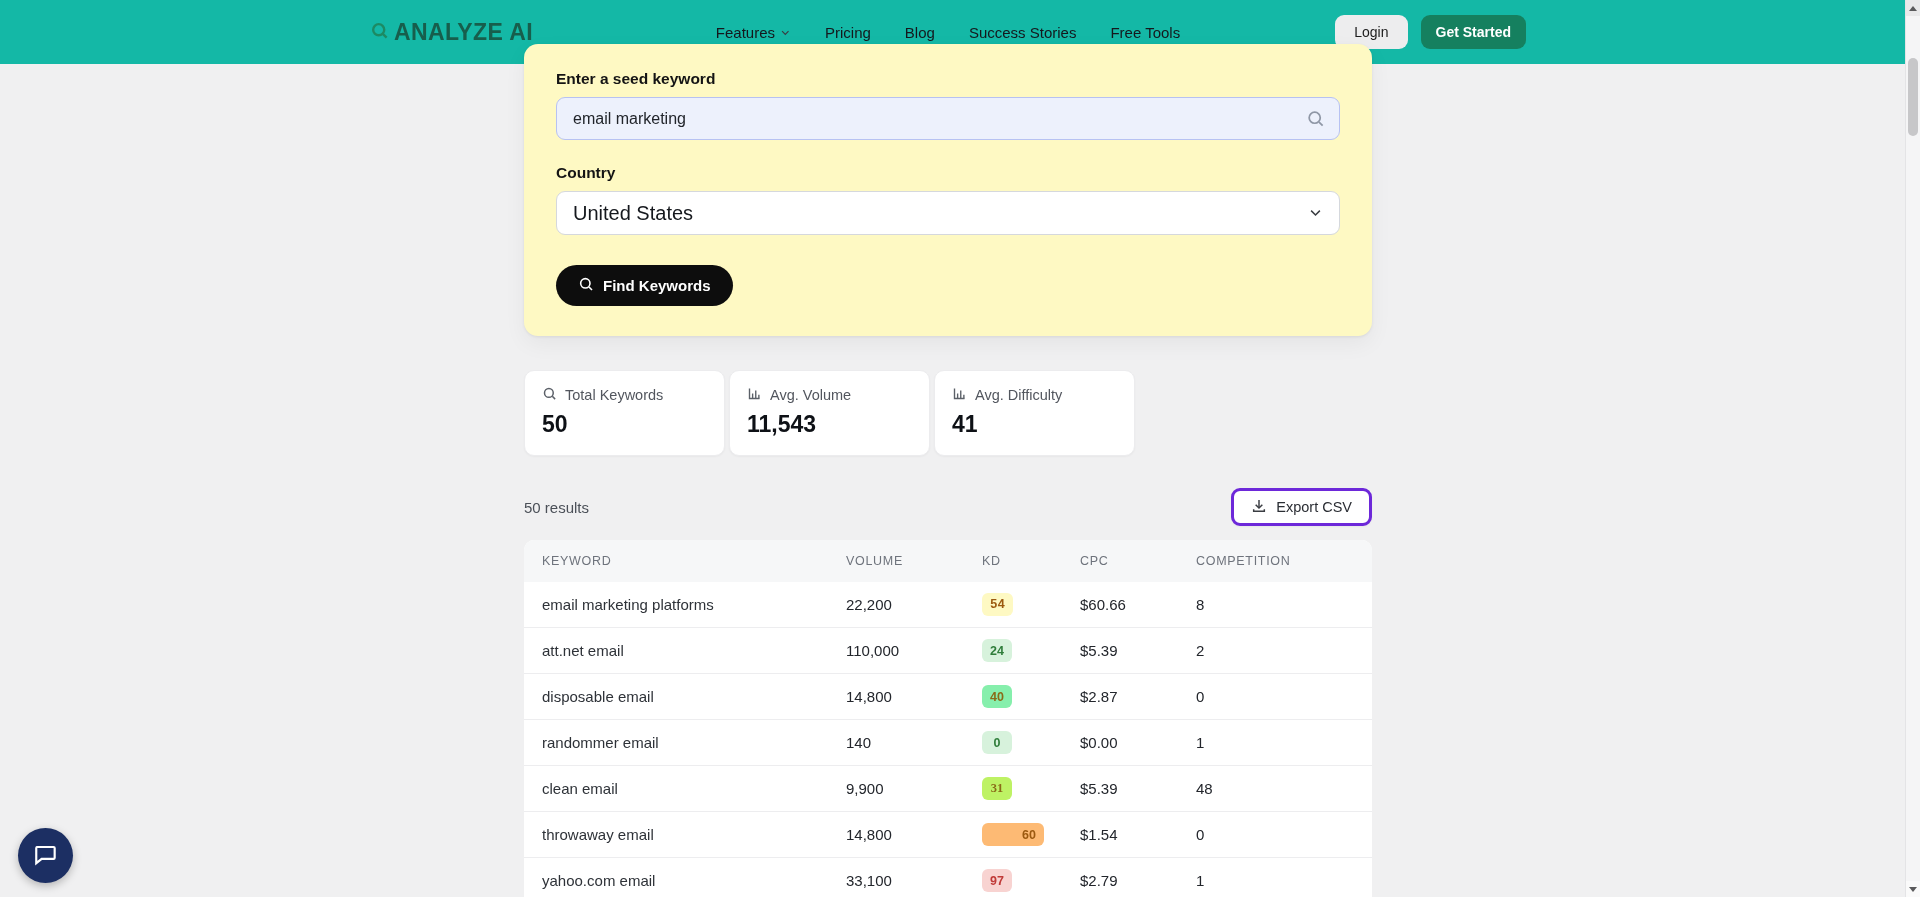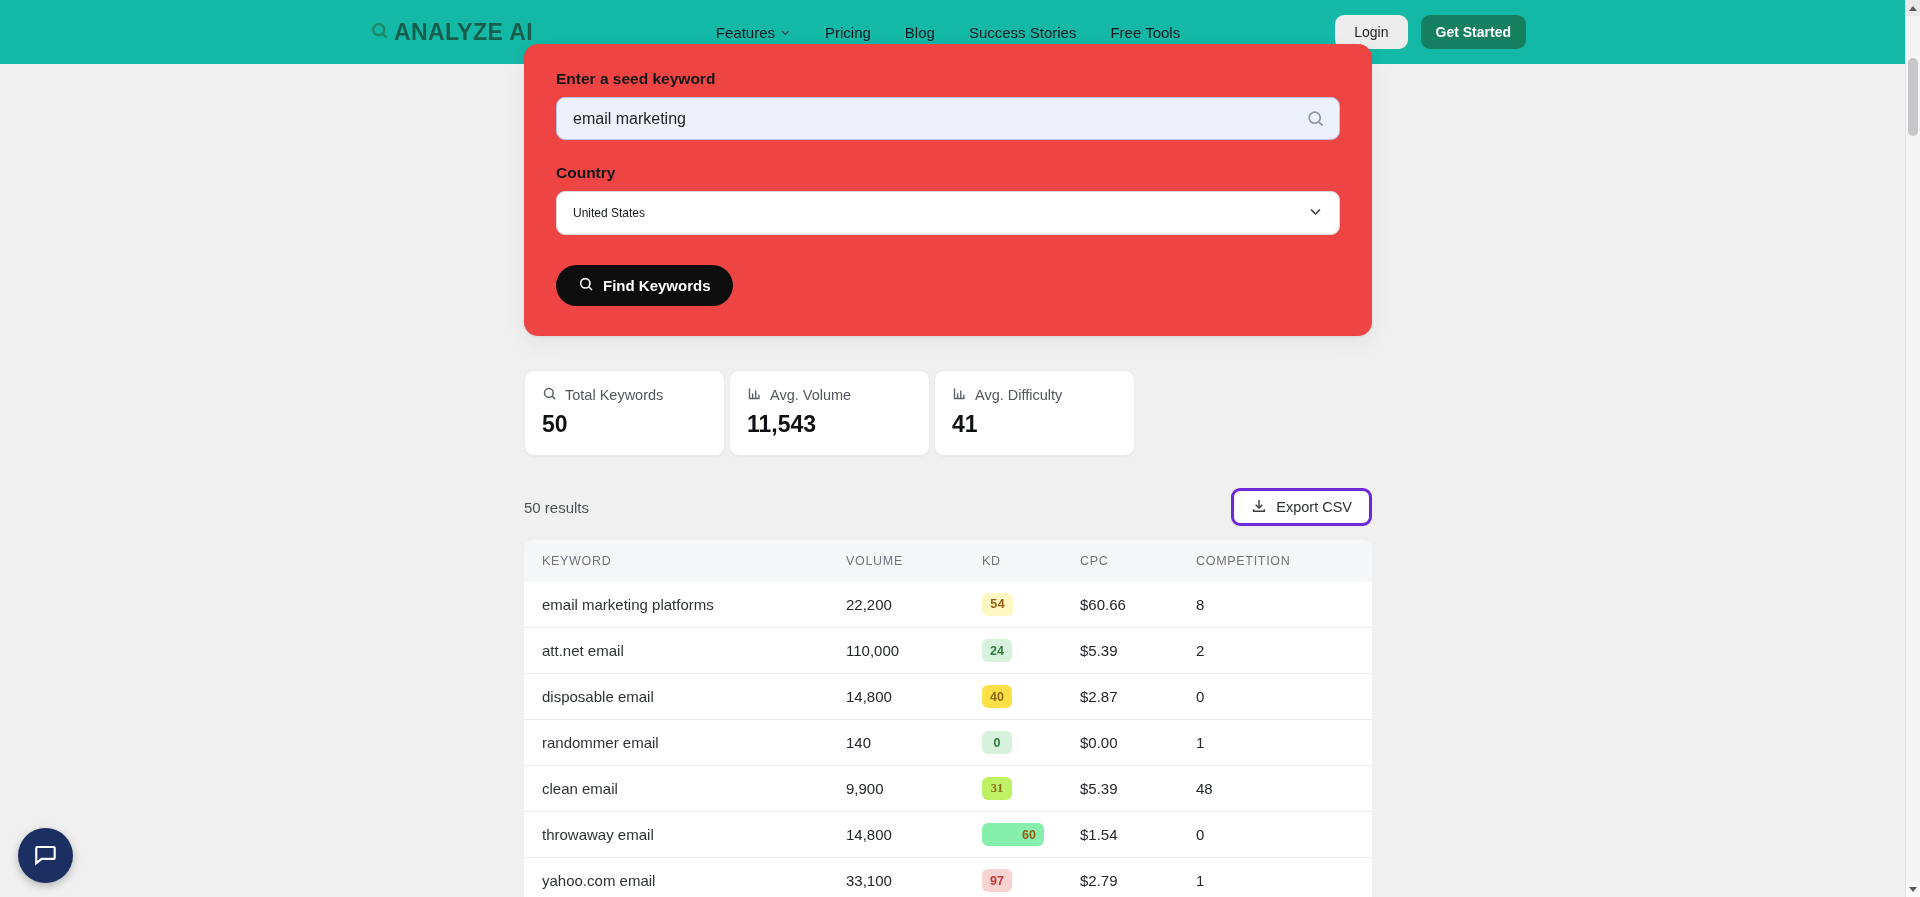--- a/index.html
+++ b/index.html
@@ -33,37 +33,37 @@
     background:#15805f; border:none; border-radius:9px; padding:9px 15px;
     font-size:14px; color:#ffffff; font-weight:bold; font-family:inherit; cursor:pointer;
   }
 
   
   .main { padding-right:24px; }
   .content-col { width:848px; margin:0 auto; }
 
   
   .search-card {
-    background:#ef4444; border-radius:14px;
+    background:#fef9c3; border-radius:14px;
     box-shadow:0 1px 3px rgba(0,0,0,.07), 0 8px 22px rgba(0,0,0,.05);
     padding:26px 32px 30px; margin-top:-20px; position:relative;
   }
   .field-label { font-size:15.5px; font-weight:bold; color:#141414; margin-bottom:9px; }
   .input-wrap { position:relative; }
   .seed-input {
     width:100%; height:43px; background:#edf1fc; border:1px solid #b7c2f2;
     border-radius:9px; padding:0 46px 0 16px; font-size:16px; color:#22252b;
     font-family:inherit; outline:none;
   }
   .input-search-icon { position:absolute; right:15px; top:12px; }
   .country-label { margin-top:24px; }
   .country-select {
     height:44px; background:#ffffff; border:1px solid #d5d8dd; border-radius:9px;
     padding:2px 16px; display:flex; align-items:center; justify-content:space-between;
-    font-size:12px; color:#15181d; cursor:pointer;
+    font-size:20px; color:#15181d; cursor:pointer;
   }
   .btn-find {
     margin-top:30px; display:inline-flex; align-items:center; gap:9px;
     background:#0d0d0d; color:#ffffff; border:none; border-radius:22px;
     height:41px; padding:12px 22px; font-size:15px; font-weight:bold; font-family:inherit; cursor:pointer;
   }
 
   
   .stats-row { display:flex; gap:4px; margin-top:34px; }
   .stat-card {
@@ -278,42 +278,42 @@
           <div class="trow tgrid">
             <div class="td kw">att.net email</div>
             <div class="td">110,000</div>
             <div class="td"><span class="kd" style="background: rgb(215, 242, 220); color: rgb(47, 125, 58);">24</span></div>
             <div class="td">$5.39</div>
             <div class="td">2</div>
           </div>
           <div class="trow tgrid">
             <div class="td kw">disposable email</div>
             <div class="td">14,800</div>
-            <div class="td"><span class="kd" style="background: #fde047; color: rgb(138, 107, 24);">40</span></div>
+            <div class="td"><span class="kd" style="background: #86efac; color: rgb(138, 107, 24);">40</span></div>
             <div class="td">$2.87</div>
             <div class="td">0</div>
           </div>
           <div class="trow tgrid">
             <div class="td kw">randommer email</div>
             <div class="td">140</div>
             <div class="td"><span class="kd" style="background: rgb(215, 242, 220); color: rgb(47, 125, 58);">0</span></div>
             <div class="td">$0.00</div>
             <div class="td">1</div>
           </div>
           <div class="trow tgrid">
             <div class="td kw">clean email</div>
             <div class="td">9,900</div>
             <div class="td"><span class="kd" style="background: #bef264; color: rgb(138, 107, 24); font-family: Liberation Serif, serif;">31</span></div>
             <div class="td">$5.39</div>
             <div class="td">48</div>
           </div>
           <div class="trow tgrid">
             <div class="td kw">throwaway email</div>
             <div class="td">14,800</div>
-            <div class="td"><span class="kd" style="background: #86efac; color: rgb(156, 90, 16); padding-left: 40px;">60</span></div>
+            <div class="td"><span class="kd" style="background: #fdba74; color: rgb(156, 90, 16); padding-left: 40px;">60</span></div>
             <div class="td">$1.54</div>
             <div class="td">0</div>
           </div>
           <div class="trow tgrid">
             <div class="td kw">yahoo.com email</div>
             <div class="td">33,100</div>
             <div class="td"><span class="kd" style="background: rgb(248, 211, 209); color: rgb(192, 58, 56);">97</span></div>
             <div class="td">$2.79</div>
             <div class="td">1</div>
           </div>

